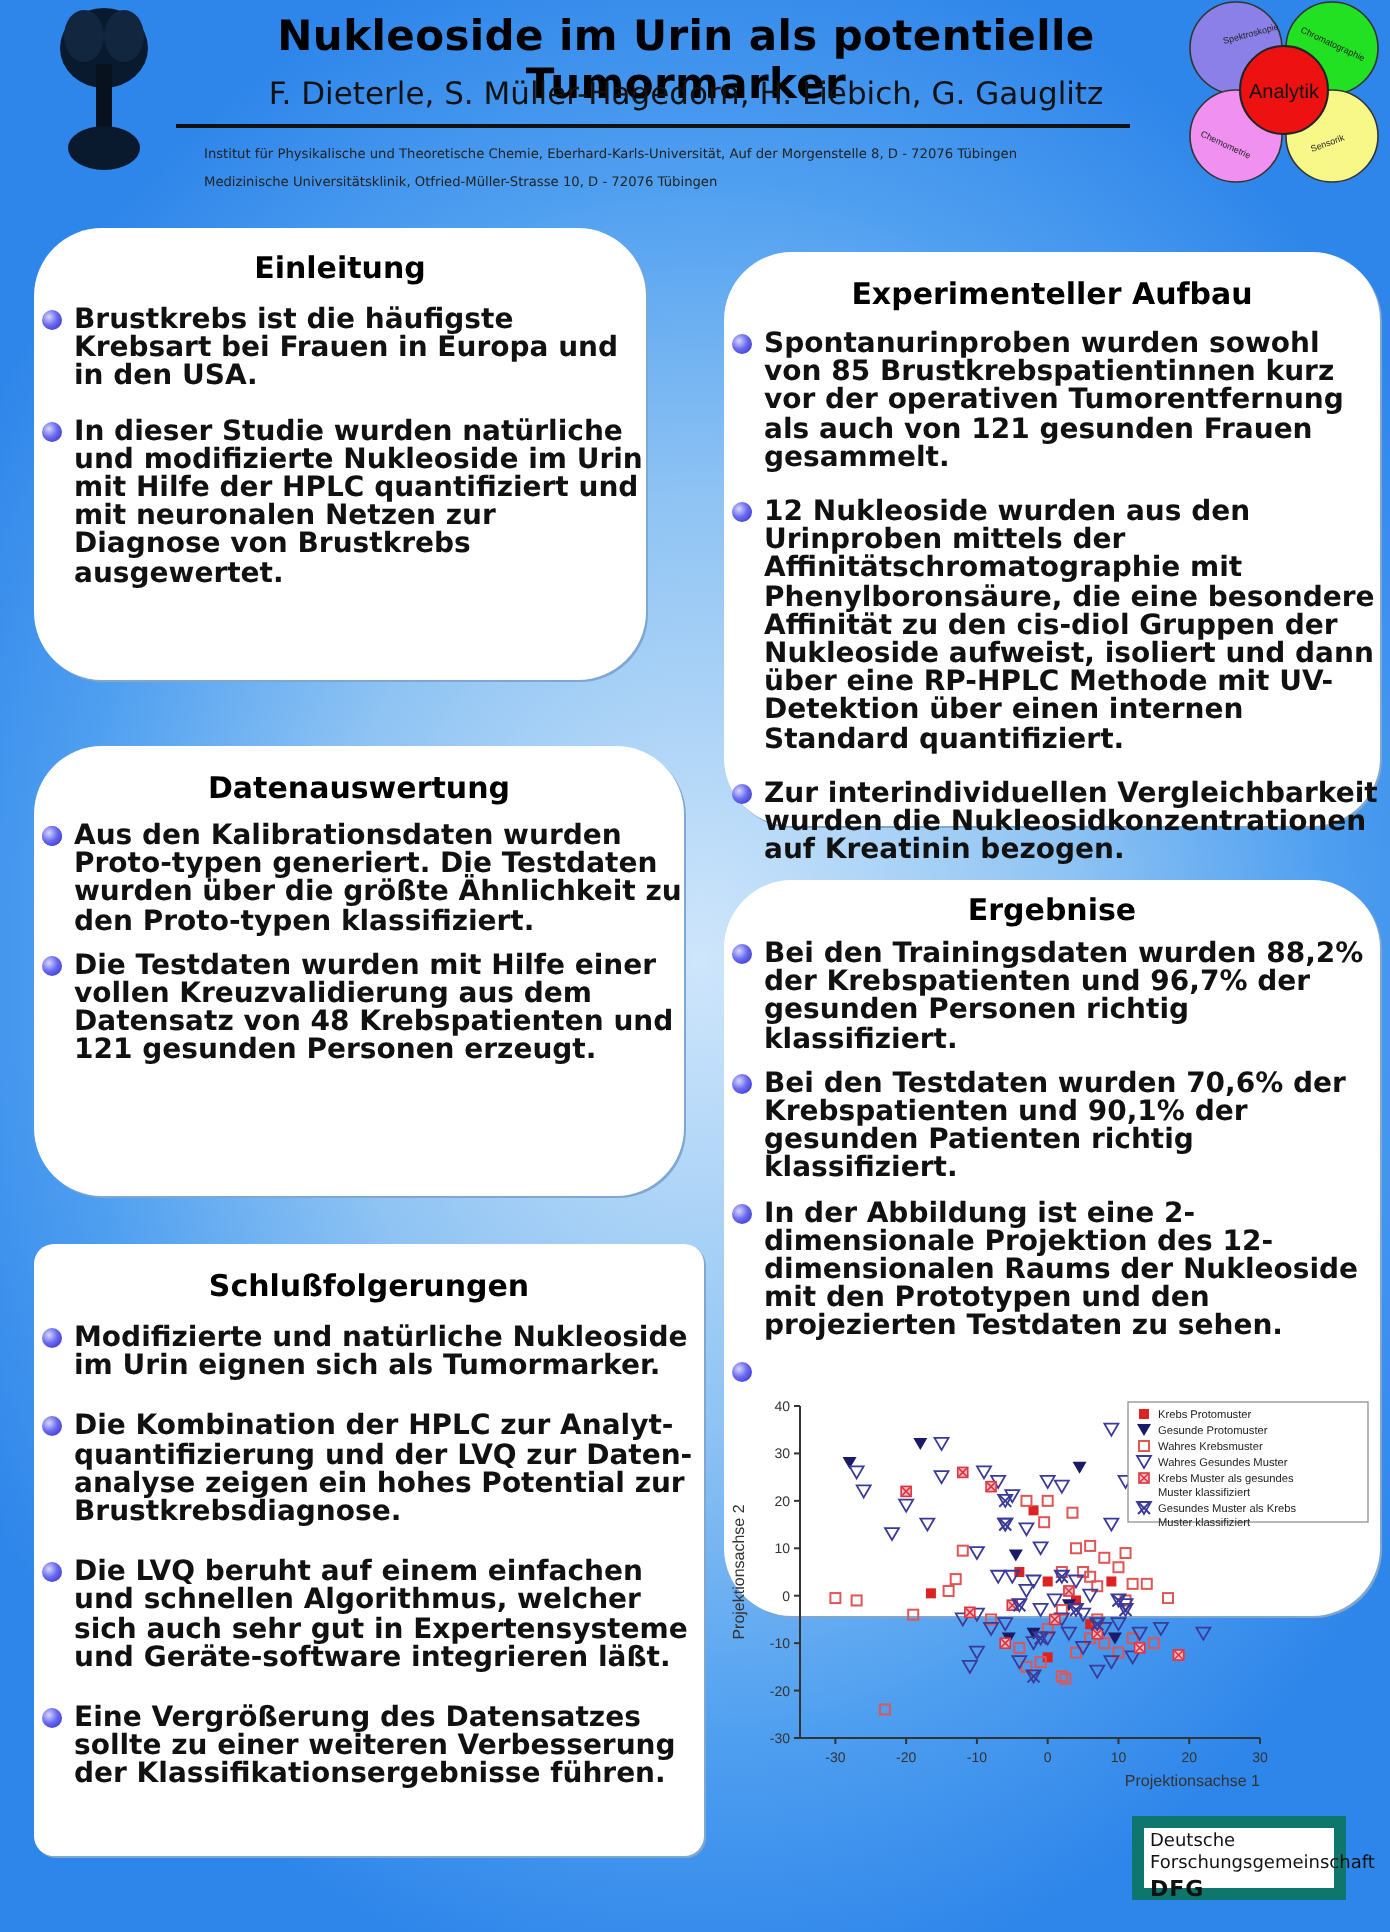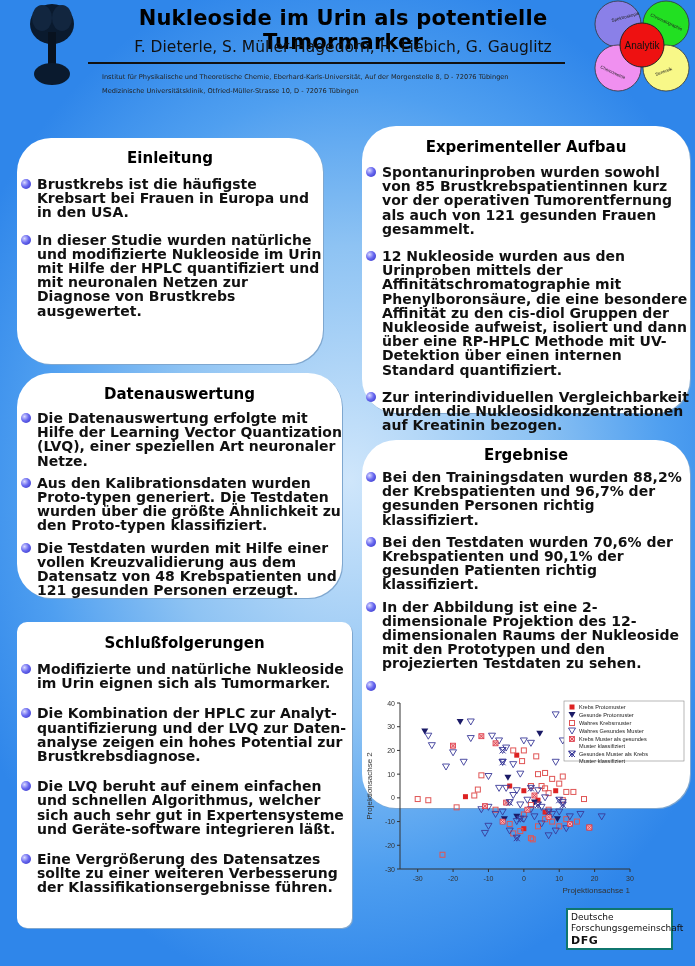--- a/index.html
+++ b/index.html
@@ -15,37 +15,37 @@
   .inst{position:absolute;left:102px;font-size:6.6px;color:#222;white-space:nowrap;}
   .inst.l1{top:73px}
   .inst.l2{top:87px}
   .flower{position:absolute;left:590px;top:0;width:105px;height:95px;}
   .card{position:absolute;background:#fff;border-radius:34px;box-shadow:1px 1px 0 #7fa7cf;}
   .card h2{margin:0;text-align:center;font-size:15px;font-weight:bold;color:#000;}
   .card ul{list-style:none;margin:0;padding:0;}
   .card li{position:relative;padding-left:20px;font-size:14px;font-weight:bold;line-height:14.2px;color:#111;}
   .bullet{position:absolute;left:4px;top:2px;width:10px;height:10px;border-radius:50%;
     background: radial-gradient(circle at 35% 35%, #d8d8ff 0%, #6a6af0 45%, #2a2ac0 100%);}
-  #c1{left:17px;top:138px;width:306px;height:226px;}
+  #c1{left:17px;top:114px;width:306px;height:226px;}
   #c1 h2{padding-top:11px;margin-bottom:10px;}
   #c1 li{margin-bottom:13px;}
   #c2{left:17px;top:373px;width:325px;height:225px;}
   #c2 h2{padding-top:12px;margin-bottom:8px;}
   #c2 li{margin-bottom:8px;}
   #c3{left:17px;top:622px;width:335px;height:306px;border-radius:10px;}
   #c3 h2{padding-top:12px;margin-bottom:10px;}
   #c3 li{margin-bottom:16px;}
   #c4{left:362px;top:126px;width:328px;height:287px;}
   #c4 h2{padding-top:12px;margin-bottom:9px;}
   #c4 li{margin-bottom:13px;}
   #c5{left:362px;top:440px;width:328px;height:368px;}
   #c5 h2{padding-top:6px;margin-bottom:6px;}
   #c5 li{margin-bottom:8px;}
   .chart{position:absolute;left:0;top:255px;width:328px;height:200px;}
-  .dfg{position:absolute;left:566px;top:908px;width:107px;height:42px;background:#fff;border:2px solid #0f766e;font-size:9px;line-height:11px;color:#111;padding:2px 3px;box-sizing:border-box;}
+  .dfg{position:absolute;left:566px;top:908px;width:107px;height:42px;background:#fff;border:6px solid #0f766e;font-size:9px;line-height:11px;color:#111;padding:2px 3px;box-sizing:border-box;}
   .dfg .mark{font-weight:bold;font-size:11px;letter-spacing:0.5px;margin-top:1px;}
 </style>
 </head>
 <body>
 
 <svg class="tree" viewBox="0 0 52 86">
   <ellipse cx="26" cy="22" rx="22" ry="20" fill="#0a1a2e"></ellipse>
   <ellipse cx="16" cy="16" rx="10" ry="13" fill="#12263f"></ellipse>
   <ellipse cx="36" cy="16" rx="10" ry="13" fill="#12263f"></ellipse>
   <rect x="22" y="30" width="8" height="36" fill="#08121f"></rect>
@@ -75,21 +75,21 @@
   <h2>Einleitung</h2>
   <ul>
     <li><span class="bullet"></span><span>Brustkrebs ist die häufigste Krebsart bei Frauen in Europa und in den USA.</span></li>
     <li><span class="bullet"></span><span>In dieser Studie wurden natürliche und modifizierte Nukleoside im Urin mit Hilfe der HPLC quantifiziert und mit neuronalen Netzen zur Diagnose von Brustkrebs ausgewertet.</span></li>
   </ul>
 </div>
 
 <div class="card" id="c2">
   <h2>Datenauswertung</h2>
   <ul>
-    <li><span class="bullet"></span><span>Die Datenauswertung erfolgte mit Hilfe der Learning Vector Quantization (LVQ), einer speziellen Art neuronaler Netze.</span></li>
+    <li><span class="bullet"></span></li>
     <li><span class="bullet"></span><span>Aus den Kalibrationsdaten wurden Proto-typen generiert. Die Testdaten wurden über die größte Ähnlichkeit zu den Proto-typen klassifiziert.</span></li>
     <li><span class="bullet"></span><span>Die Testdaten wurden mit Hilfe einer vollen Kreuzvalidierung aus dem Datensatz von 48 Krebspatienten und 121 gesunden Personen erzeugt.</span></li>
   </ul>
 </div>
 
 <div class="card" id="c3">
   <h2>Schlußfolgerungen</h2>
   <ul>
     <li><span class="bullet"></span><span>Modifizierte und natürliche Nukleoside im Urin eignen sich als Tumormarker.</span></li>
     <li><span class="bullet"></span><span>Die Kombination der HPLC zur Analyt-quantifizierung und der LVQ zur Daten-analyse zeigen ein hohes Potential zur Brustkrebsdiagnose.</span></li>

